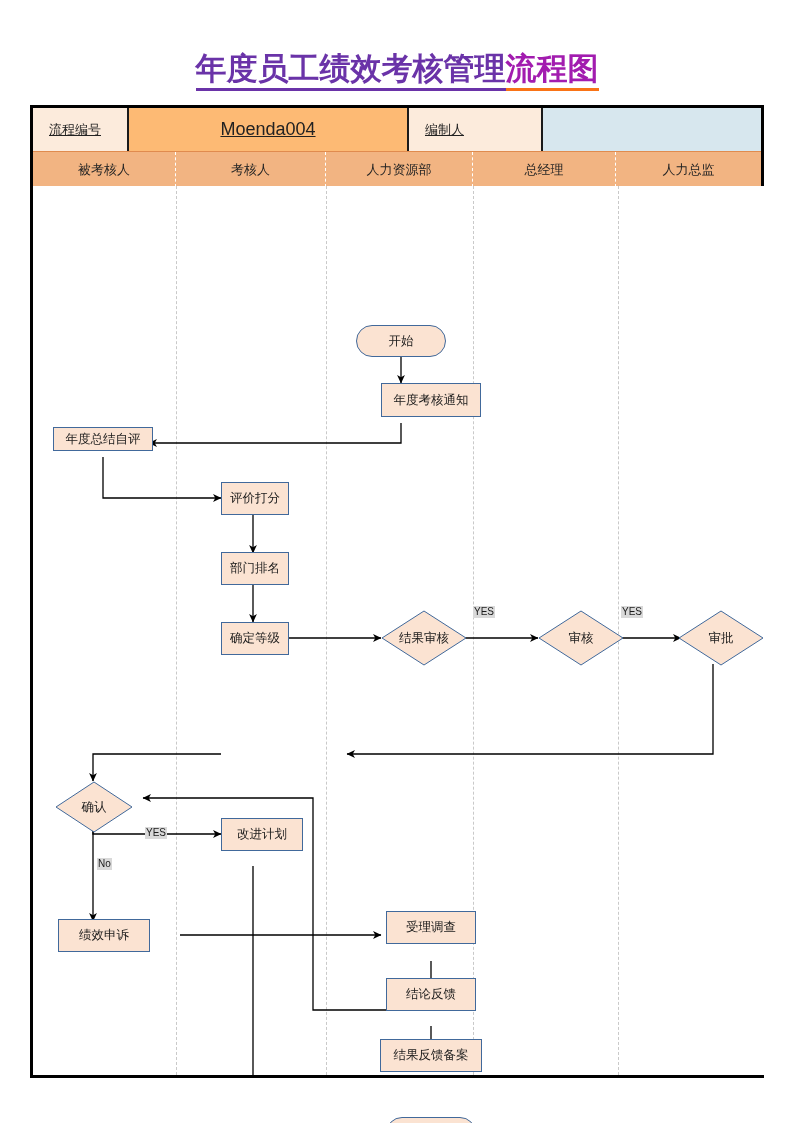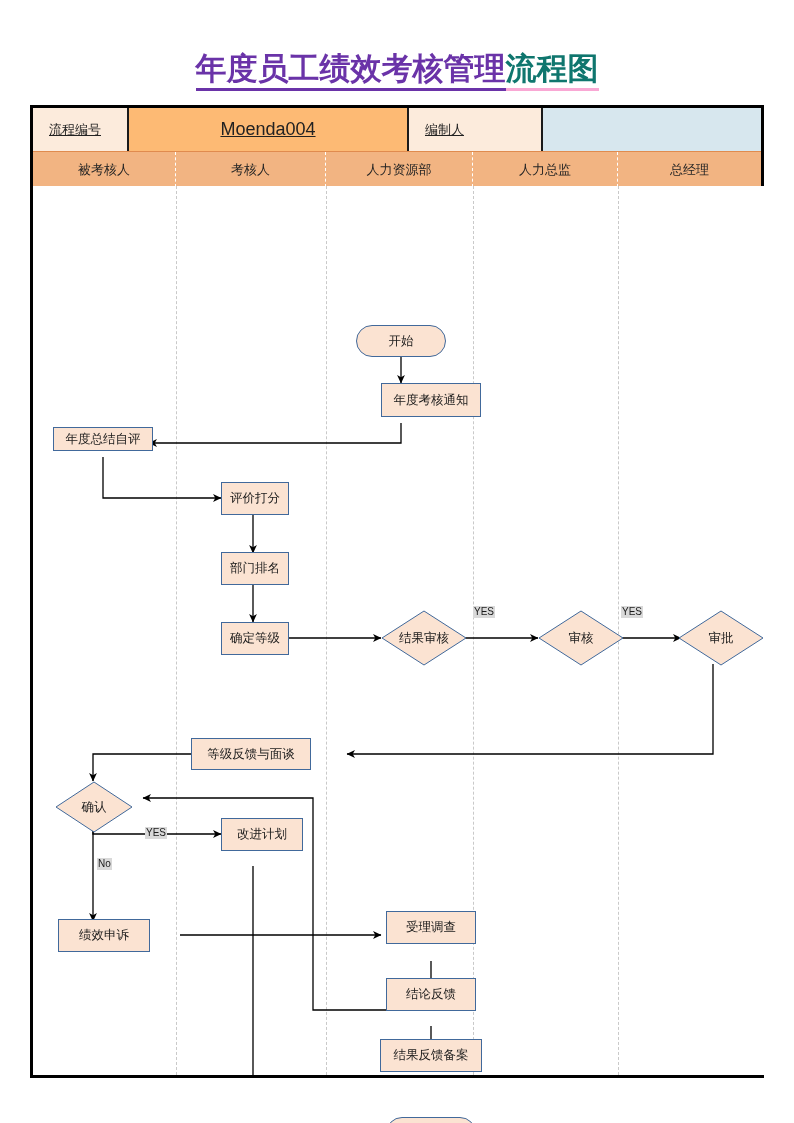--- a/index.html
+++ b/index.html
@@ -26,22 +26,22 @@
     font-weight: bold;
     letter-spacing: 0px;
     white-space: nowrap;
   }
   #title .t-main {
     color: #6a33a8;
     border-bottom: 3px solid #6a33a8;
     padding-bottom: 2px;
   }
   #title .t-sub {
-    color: #0f766e;
-    border-bottom: 3px solid #f9a8d4;
+    color: #a21caf;
+    border-bottom: 3px solid #f97316;
     padding-bottom: 2px;
   }
 
   
   #frame {
     position: absolute;
     left: 30px;
     top: 105px;
     width: 734px;
     height: 973px;
@@ -184,22 +184,22 @@
     <div class="info-cell info-label" style="width:96px">流程编号</div>
     <div class="info-cell info-value" style="width:280px">Moenda004</div>
     <div class="info-cell info-label" style="width:134px">编制人</div>
     <div class="info-cell info-blank" style="width:218px"></div>
   </div>
 
   <div id="lanerow">
     <div class="lane-head" style="width:143px">被考核人</div>
     <div class="lane-head" style="width:150px">考核人</div>
     <div class="lane-head" style="width:147px">人力资源部</div>
+    <div class="lane-head" style="width:143px">总经理</div>
     <div class="lane-head" style="width:145px">人力总监</div>
-    <div class="lane-head" style="width:143px">总经理</div>
   </div>
 
   <div id="canvas">
 
     <div class="lane-div" style="left:143px"></div>
     <div class="lane-div" style="left:293px"></div>
     <div class="lane-div" style="left:440px"></div>
     <div class="lane-div" style="left:585px"></div>
 
     <svg id="wires" viewBox="0 0 728 889" width="728" height="889">
@@ -277,21 +277,20 @@
     <div class="diamond-wrap" style="left:645px; top:424px; width:86px; height:56px;">
       <svg width="86" height="56" viewBox="0 0 86 56">
           <polygon points="43,1 85,28 43,55 1,28" fill="#fbe3d2" stroke="#41699b" stroke-width="1"></polygon>
         </svg>
       <div class="dlabel">审批</div>
     </div>
 
     <div class="edge-label" style="left:440px; top:420px;">YES</div>
     <div class="edge-label" style="left:588px; top:420px;">YES</div>
 
-    <div class="node" style="left:158px; top:552px; width:120px; height:32px;">等级反馈与面谈</div>
 
     <div class="diamond-wrap" style="left:22px; top:595px; width:78px; height:52px;">
       <svg width="78" height="52" viewBox="0 0 78 52">
           <polygon points="39,1 77,26 39,51 1,26" fill="#fbe3d2" stroke="#41699b" stroke-width="1"></polygon>
         </svg>
       <div class="dlabel">确认</div>
     </div>
 
     <div class="edge-label" style="left:112px; top:641px;">YES</div>
     <div class="edge-label" style="left:64px; top:672px;">No</div>

